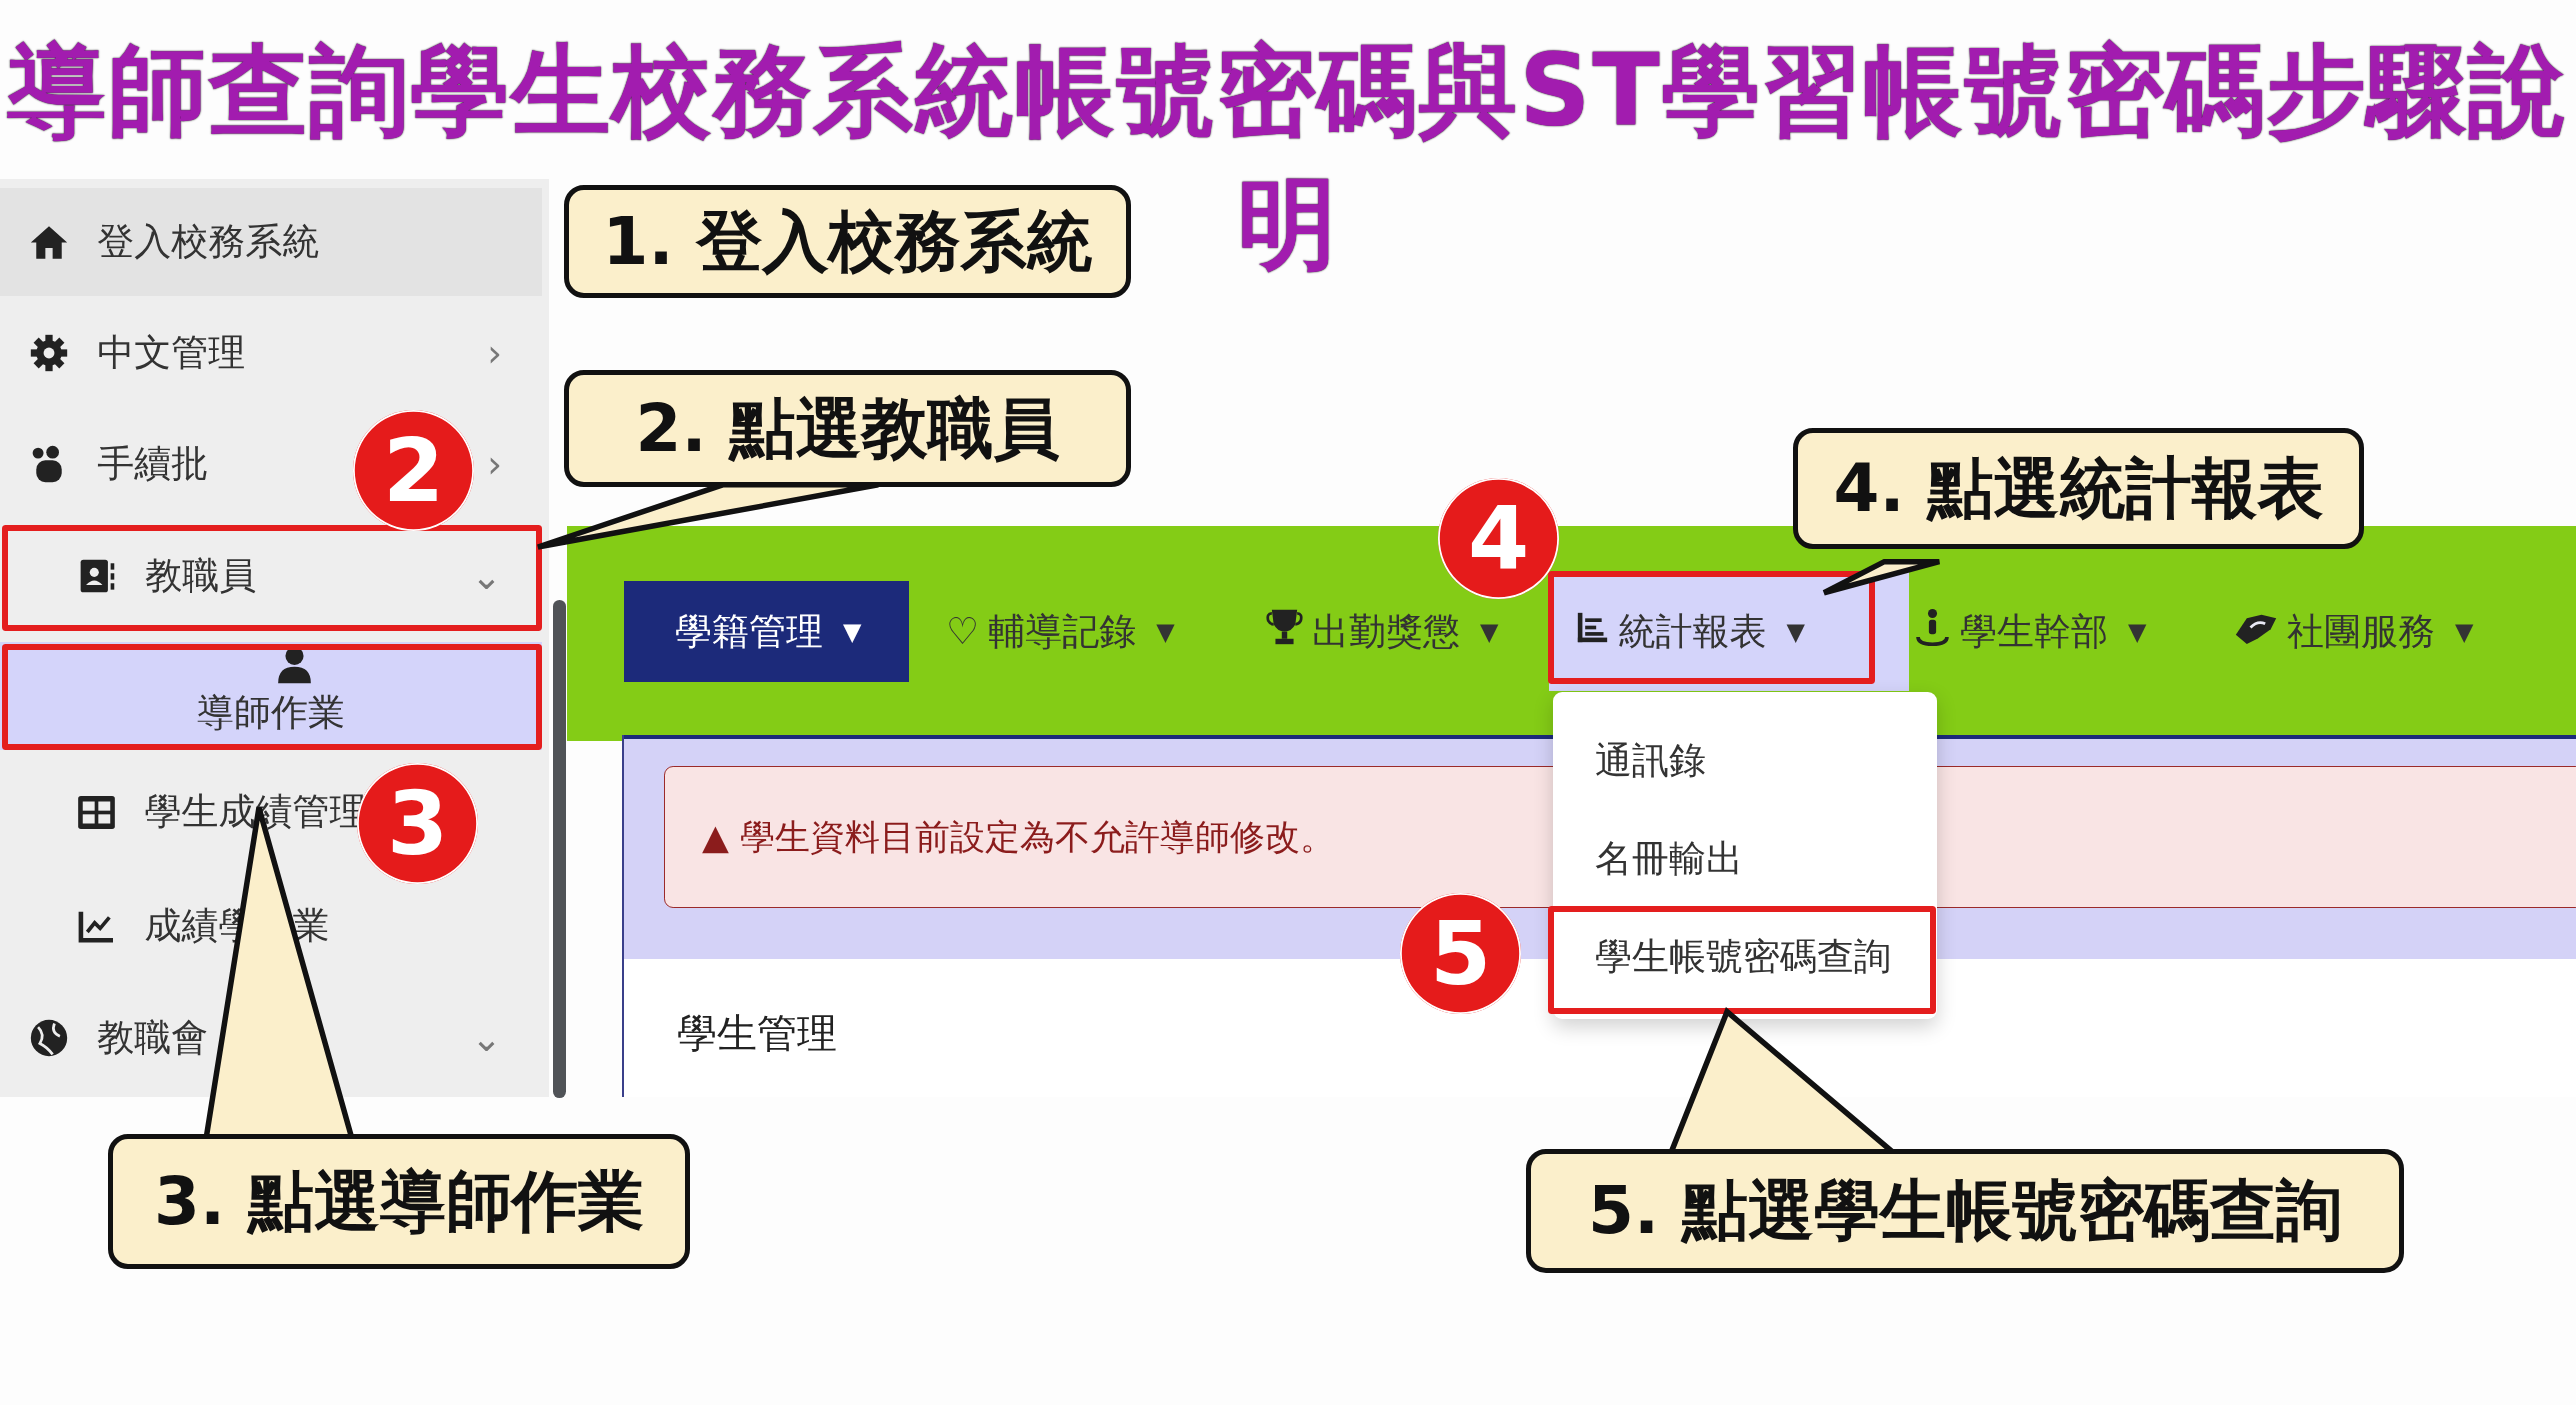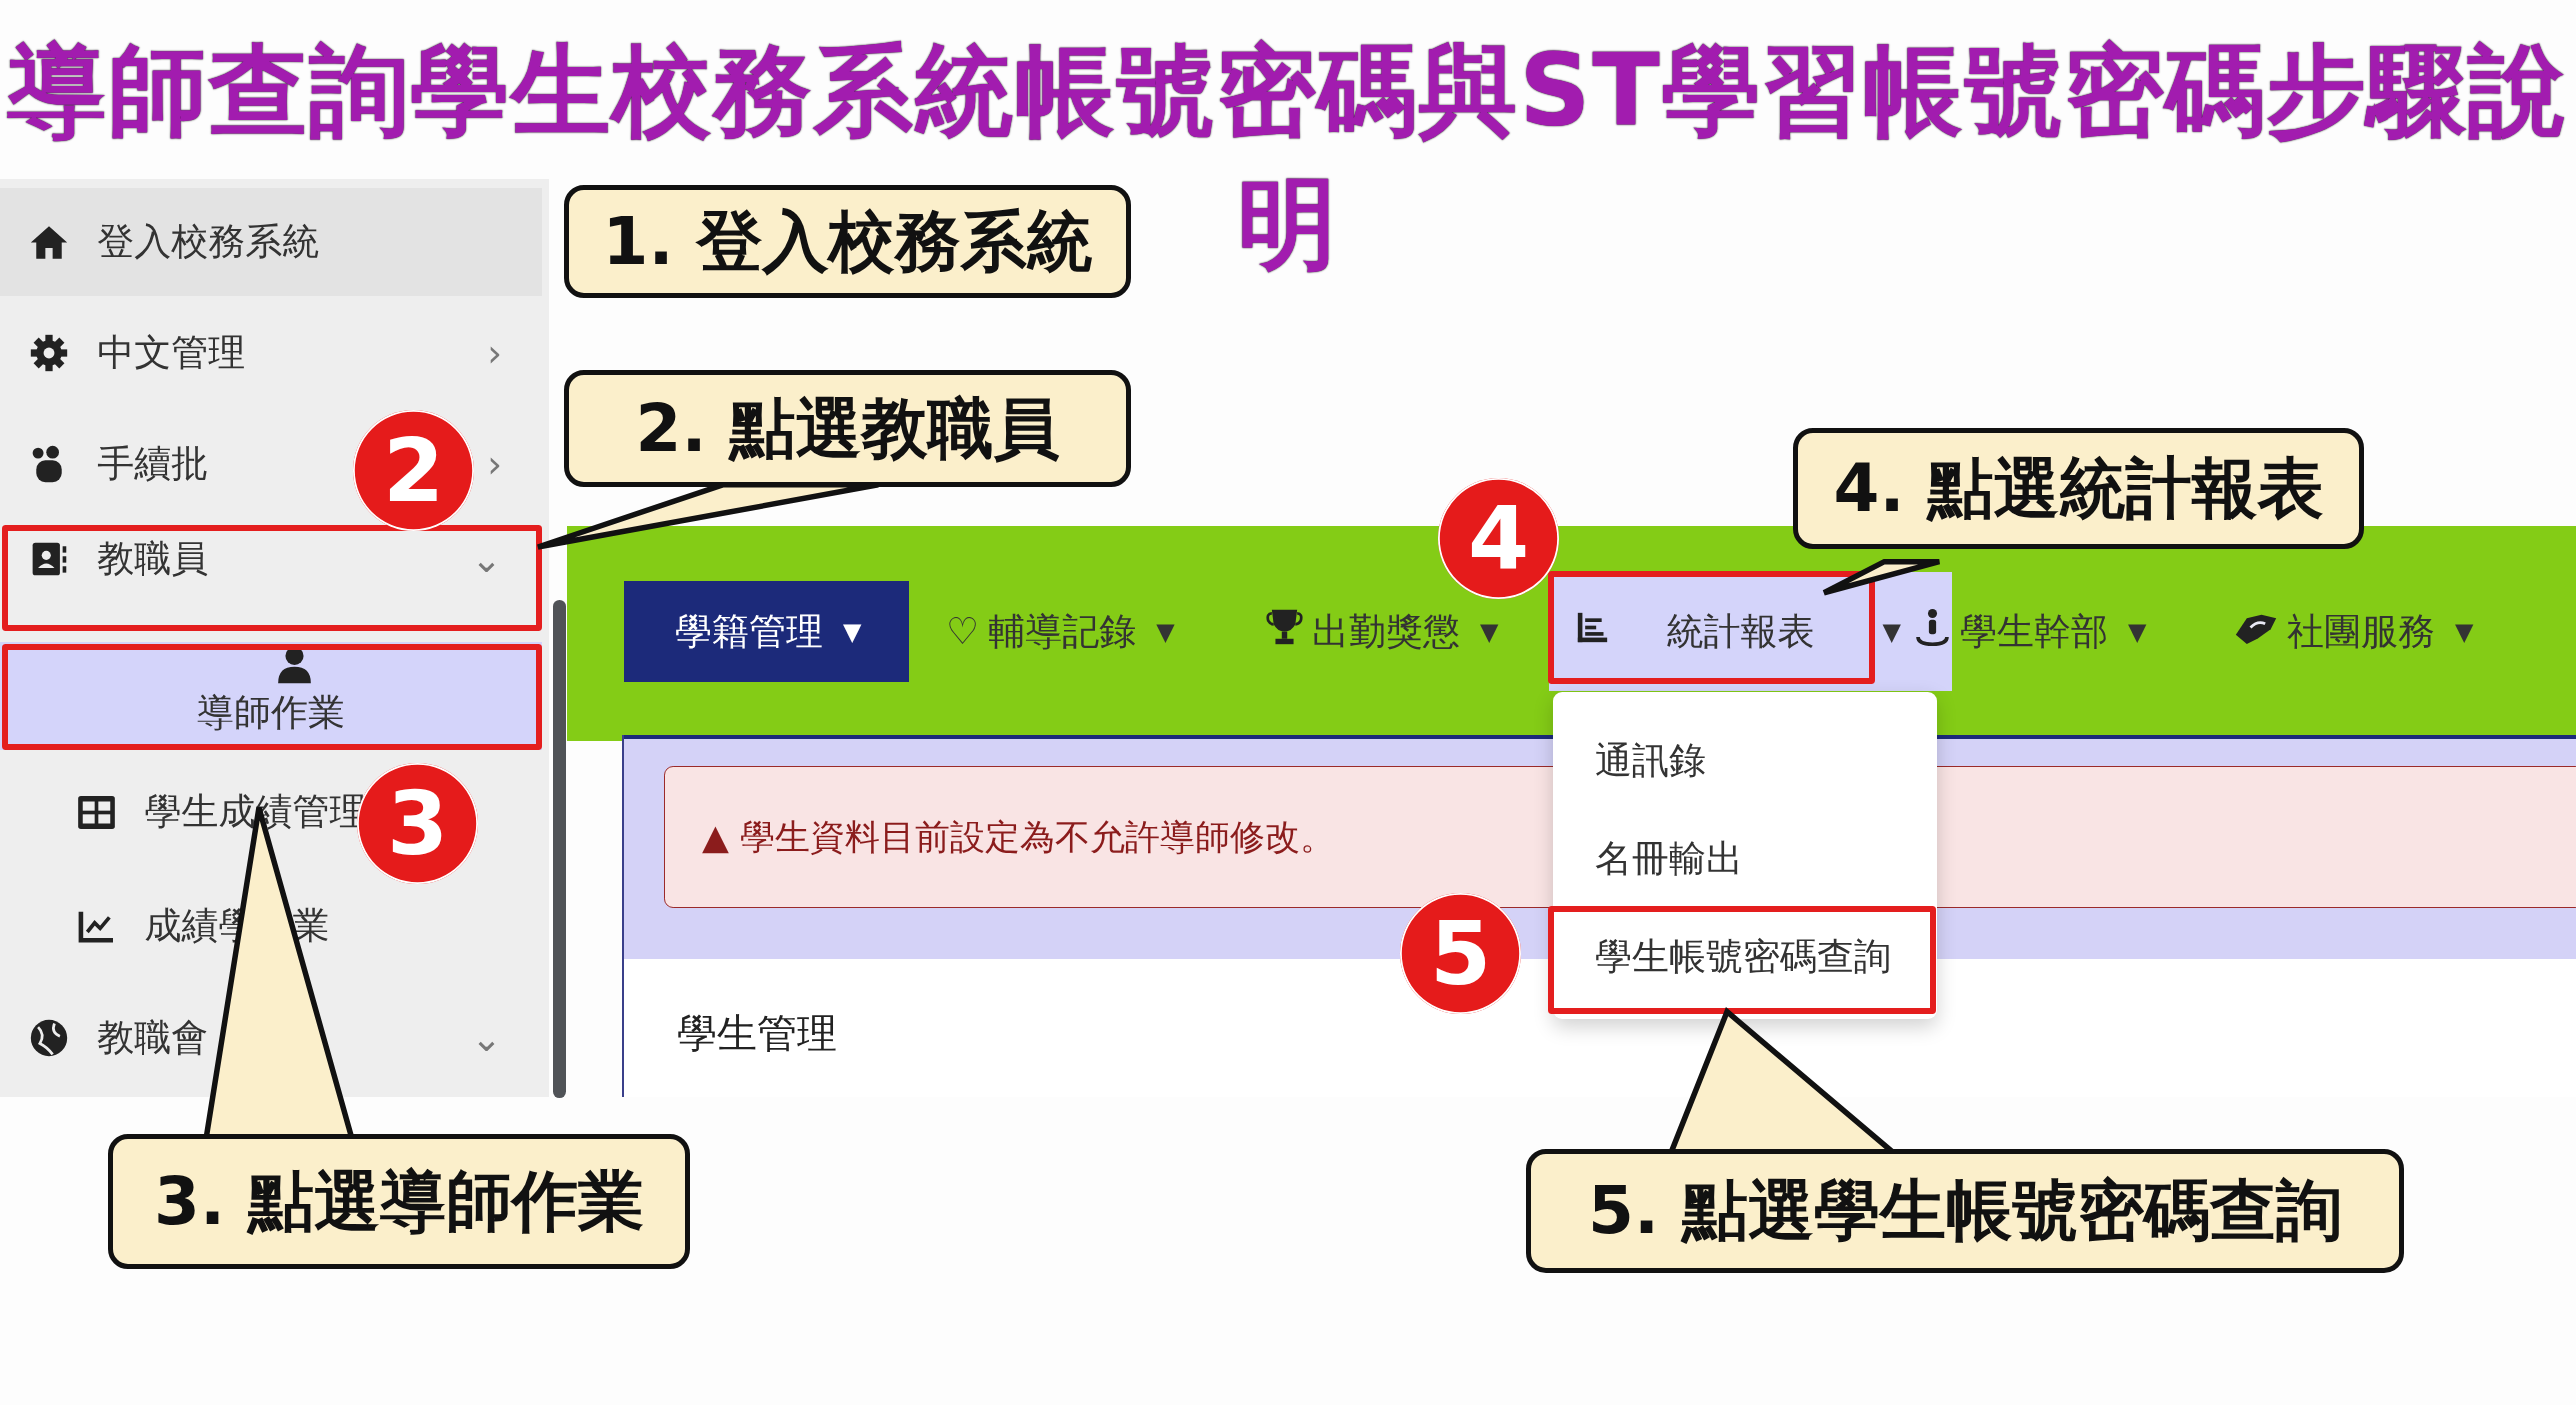--- a/index.html
+++ b/index.html
@@ -125,21 +125,21 @@
             <circle cx="10" cy="10" r="6"></circle>
             <circle cx="26" cy="9" r="7"></circle>
             <rect x="8" y="18" width="28" height="24" rx="10"></rect>
           </g>
         </svg>
     </span>
     <span>手續批</span>
     <span class="chev">›</span>
   </div>
 
-  <div class="side-item" style="top:326px;">
+  <div class="side-item" style="top:343px;padding-left:48px;">
     <span class="ico">
       <svg width="40" height="40" viewBox="0 0 44 44">
           <rect x="4" y="4" width="30" height="36" rx="3" fill="#222"></rect>
           <circle cx="19" cy="18" r="5" fill="#eee"></circle>
           <path d="M10 32 Q19 22 28 32 Z" fill="#eee"></path>
           <rect x="37" y="8" width="4" height="7" fill="#222"></rect>
           <rect x="37" y="19" width="4" height="7" fill="#222"></rect>
           <rect x="37" y="30" width="4" height="7" fill="#222"></rect>
         </svg>
     </span>
@@ -209,21 +209,21 @@
           <path d="M6 2 L34 2 L32 18 Q28 26 20 26 Q12 26 8 18 Z" fill="#222"></path>
           <path d="M6 6 Q0 6 2 14 Q4 18 8 18" stroke="#222" stroke-width="3" fill="none"></path>
           <path d="M34 6 Q40 6 38 14 Q36 18 32 18" stroke="#222" stroke-width="3" fill="none"></path>
           <rect x="17" y="26" width="6" height="8" fill="#222"></rect>
           <rect x="10" y="34" width="20" height="6" fill="#222"></rect>
         </svg>
     </span>
     <span>出勤獎懲</span>
     <span class="caret">▼</span>
   </div>
-  <div class="nav-item" style="left:982px; width:403px; top:46px; height:119px; background:#d4d4fa; padding-left:27.4px;gap:48px;">
+  <div class="nav-item" style="left:982px; width:360px; top:46px; height:119px; background:#d4d4fa; padding-left:27.4px;">
     <span class="nico">
       <svg width="33" height="33" viewBox="0 0 36 36">
           <rect x="2" y="2" width="5" height="32" fill="#222"></rect>
           <rect x="2" y="29" width="32" height="5" fill="#222"></rect>
           <rect x="10" y="8" width="18" height="4" fill="#222"></rect>
           <rect x="10" y="16" width="12" height="4" fill="#222"></rect>
           <rect x="10" y="23" width="20" height="4" fill="#222"></rect>
         </svg>
     </span>
     <span>統計報表</span>

